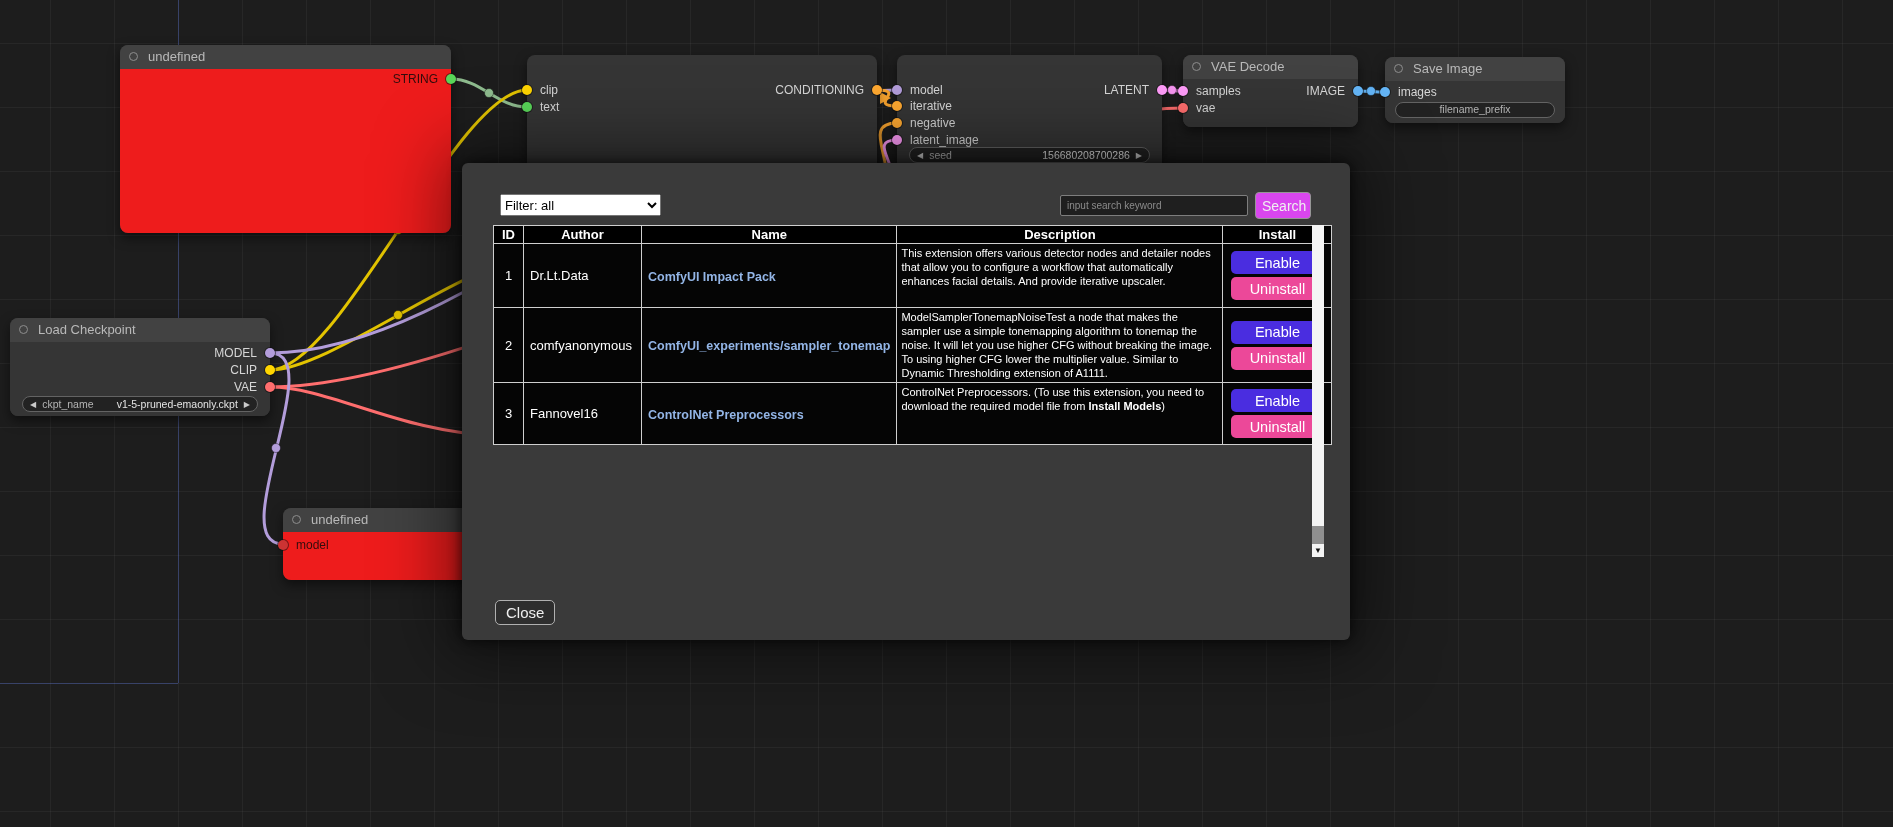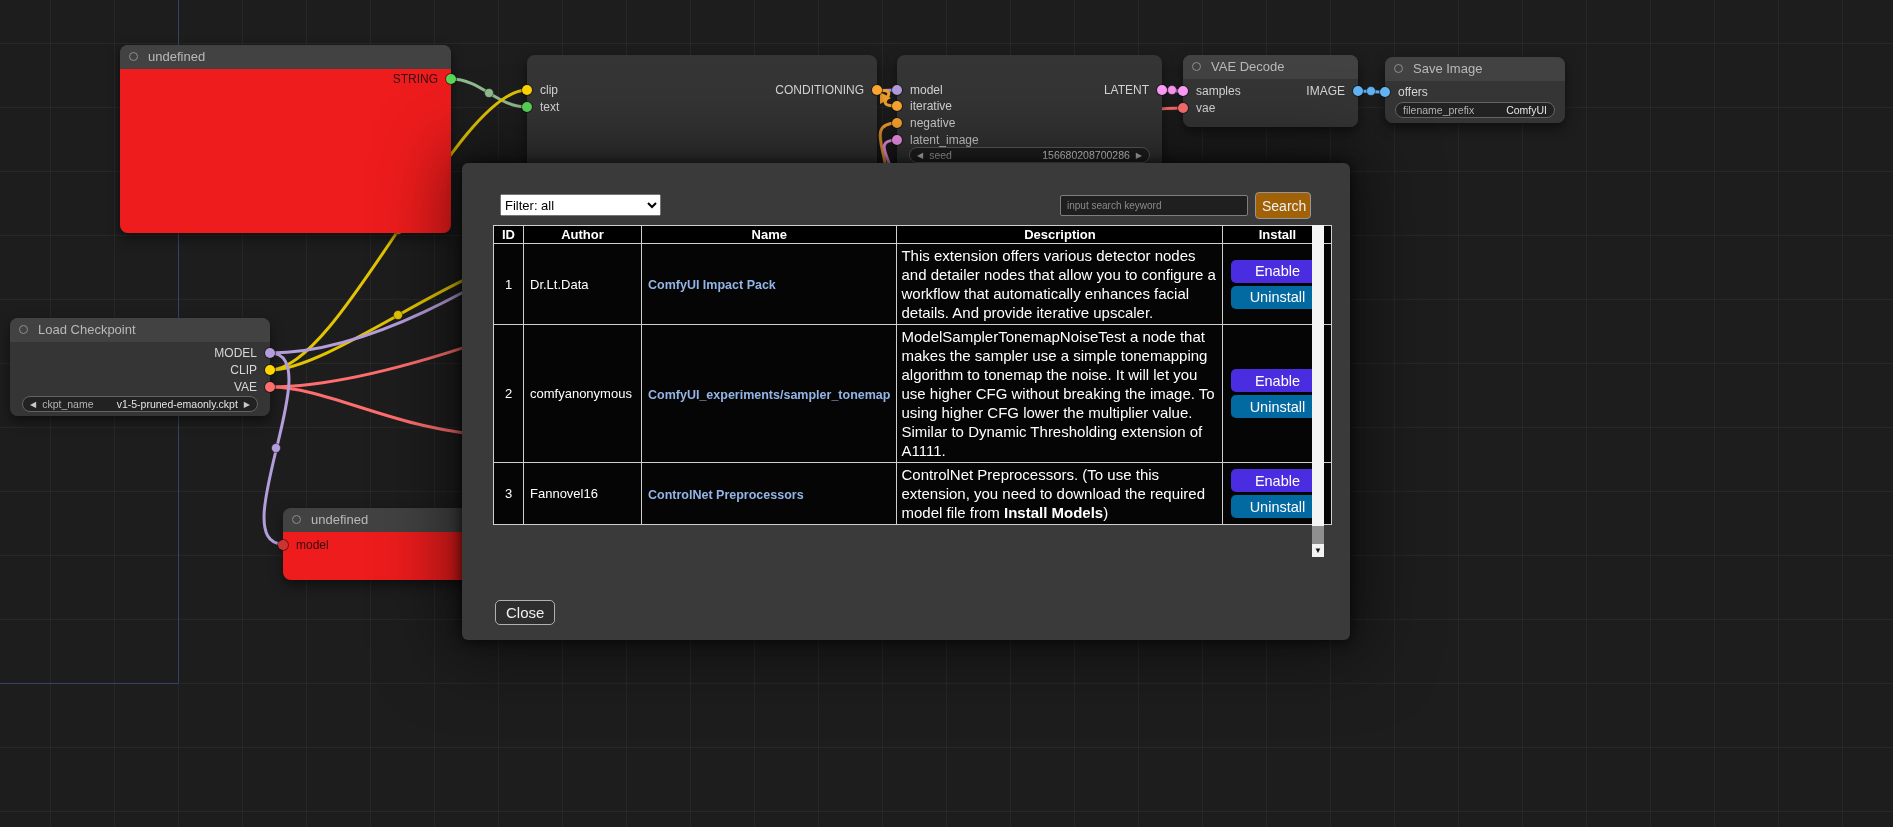--- a/index.html
+++ b/index.html
@@ -47,37 +47,37 @@
   
   .modal{position:absolute;left:462px;top:163px;width:888px;height:477px;background:#3a3a3a;
          border-radius:6px;z-index:10;
          box-shadow:0 0 14px rgba(0,0,0,.75), 0 0 70px 14px rgba(0,0,0,.5)}
   .filter{position:absolute;left:38px;top:31px;width:161px;height:22px;font-size:13px;
           font-family:"Liberation Sans",sans-serif}
   .searchbox{position:absolute;left:598px;top:32px;width:188px;height:21px;background:#1f1f1f;
           border:1px solid #7e7e7e;color:#ddd;font-size:10px;padding:0 6px;box-sizing:border-box;
           border-radius:2px;font-family:"Liberation Sans",sans-serif}
   .searchbox::placeholder{color:#8b8b8b}
-  .search-btn{position:absolute;left:793px;top:29px;width:56px;height:27px;background:#a16207;
+  .search-btn{position:absolute;left:793px;top:29px;width:56px;height:27px;background:#d946ef;
           border:1px solid #969696;border-radius:4px;color:#f0f0f0;font-size:14px;
           font-family:"Liberation Sans",sans-serif;cursor:pointer}
   .ext-table{position:absolute;left:31px;top:62px;border-collapse:collapse;table-layout:fixed;
           background:#050505;color:#fff}
   .ext-table th,.ext-table td{border:1px solid #cfcfcf}
   .ext-table th{background:#000;font-size:13px;font-weight:bold;height:17px;text-align:center;padding:0}
   .c-id{text-align:center;font-size:13px}
   .c-author{font-size:13px;padding:2px 6px}
   .c-name{padding:2px 6px}
   .c-name a{color:#93b5e6;font-weight:bold;font-size:12.5px;text-decoration:none;cursor:pointer}
-  .c-desc{font-size:15px;line-height:19px;padding:2px 4px;vertical-align:top}
+  .c-desc{font-size:11px;line-height:14px;padding:2px 4px;vertical-align:top}
   .c-install{text-align:center;padding:3px 6px;vertical-align:middle}
   .btn-en,.btn-un{display:block;width:93px;height:23px;margin:3px auto;color:#fff;border:none;
           border-radius:5px;font-size:14.5px;font-family:"Liberation Sans",sans-serif;cursor:pointer;padding:0}
   .btn-en{background:#4a2de0}
-  .btn-un{background:#0369a1}
+  .btn-un{background:#ec4899}
   .sbar{position:absolute;left:850px;top:62px;width:12px;height:332px;background:#8f8f8f}
   .sthumb{position:absolute;left:0;top:0;width:12px;height:301px;background:#f4f4f4;cursor:pointer}
   .sdown{position:absolute;left:0;bottom:0;width:12px;height:13px;background:#f4f4f4;color:#111;
          font-size:8px;text-align:center;line-height:13px;cursor:pointer}
   .close-btn{position:absolute;left:33px;top:437px;padding:3px 10px;background:#2e2e2e;
          border:1px solid #b0b0b0;border-radius:5px;color:#eee;font-size:15px;
          font-family:"Liberation Sans",sans-serif;cursor:pointer}
 </style>
 </head>
 <body>
@@ -188,23 +188,23 @@
   </div>
 
   <div class="node" style="left:1385px;top:57px;width:180px;height:66px;">
     <div class="nhead">
       <span class="nring"></span>
       <span>Save Image</span>
     </div>
     <div class="nbody"></div>
     <div class="slot in" style="top:27px;">
       <span class="sdot" style="background:#64b5f6;"></span>
-      <span>offers</span>
-    </div>
-    <div class="widget" style="top:45px;left:10px;right:10px;">
+      <span>images</span>
+    </div>
+    <div class="widget" style="top:45px;left:10px;right:10px;flex-direction:column;">
       <span class="wlabel">filename_prefix</span>
       <span class="sp"></span>
       <span class="wvalue">ComfyUI</span>
     </div>
   </div>
 
   <div class="node" style="left:10px;top:318px;width:260px;height:98px;">
     <div class="nhead">
       <span class="nring"></span>
       <span>Load Checkpoint</span>

